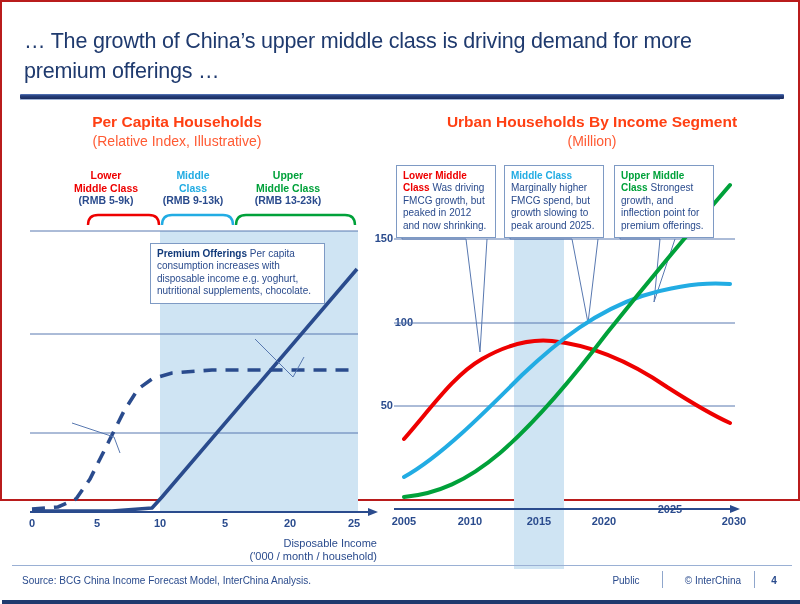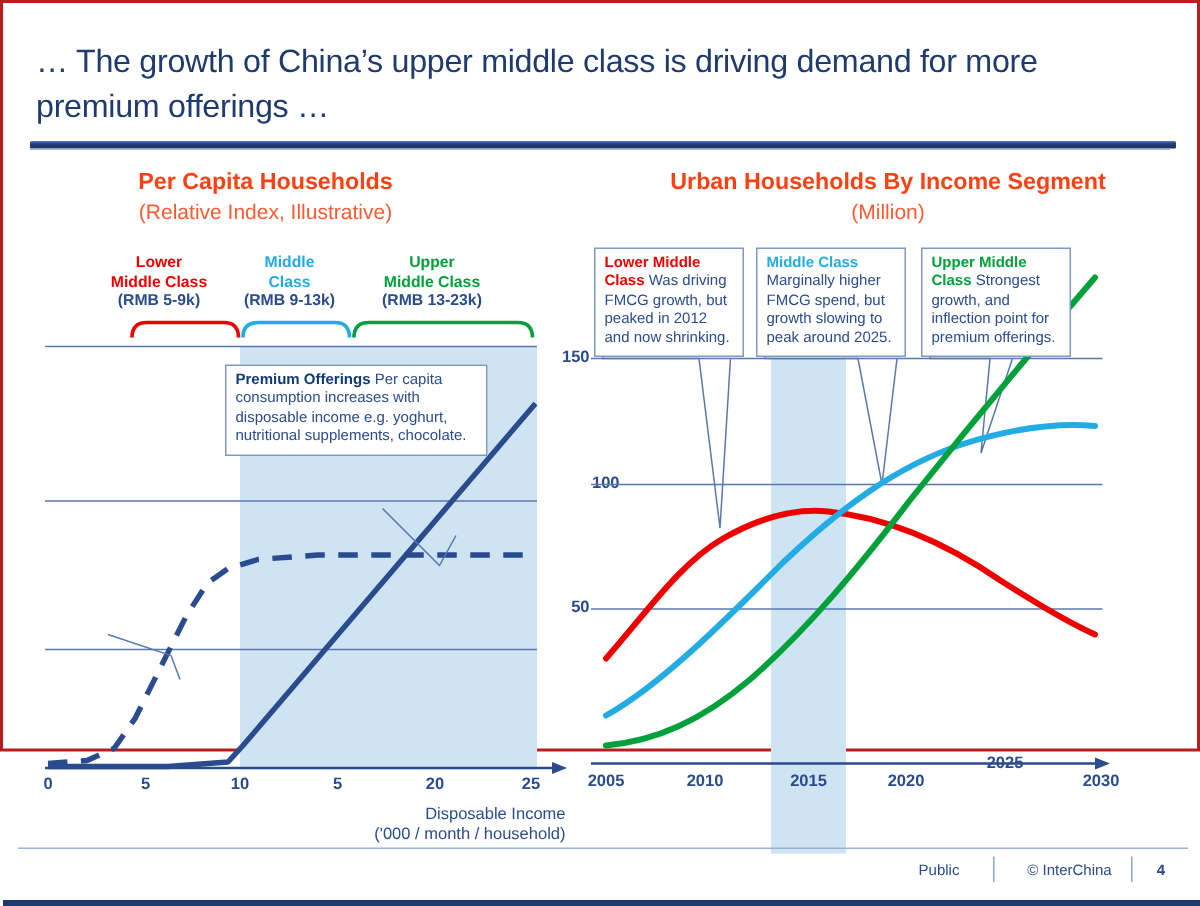--- a/index.html
+++ b/index.html
@@ -217,20 +217,21 @@
     <div class="tick" style="left:-8px;top:408px;width:40px;">2005</div>
     <div class="tick" style="left:58px;top:408px;width:40px;">2010</div>
     <div class="tick" style="left:127px;top:408px;width:40px;">2015</div>
     <div class="tick" style="left:192px;top:408px;width:40px;">2020</div>
     <div class="tick" style="left:258px;top:396px;width:40px;">2025</div>
     <div class="tick" style="left:322px;top:408px;width:40px;">2030</div>
   </div>
 
   <div id="footer-rule"></div>
   <div id="footer">
+    <div id="source">Source: BCG China Income Forecast Model, InterChina Analysis.</div>
     <div class="f-item" style="left:604px;width:40px;text-align:center;">Public</div>
     <div class="f-sep" style="left:660px;"></div>
     <div class="f-item" style="left:676px;width:70px;text-align:center;">© InterChina</div>
     <div class="f-sep" style="left:752px;"></div>
     <div class="f-item" style="left:762px;width:20px;text-align:center;font-weight:bold;">4</div>
   </div>
   <div id="bottom-bar"></div>
 </div>
 
 </body></html>

